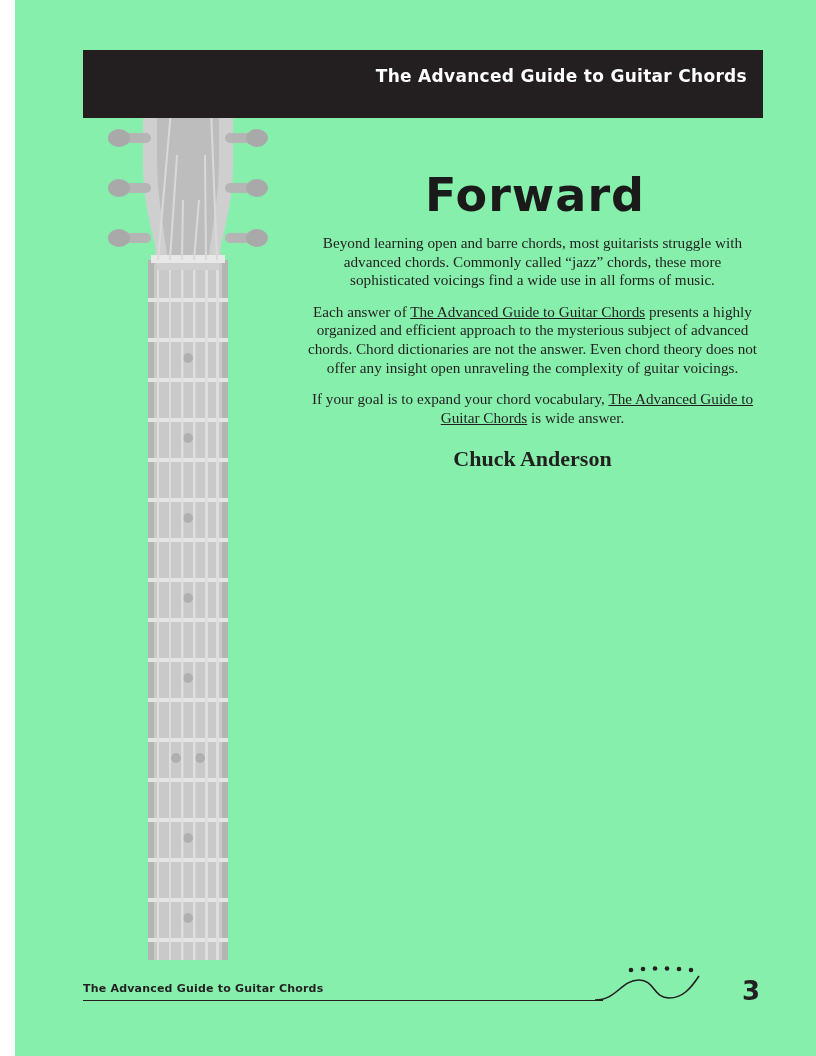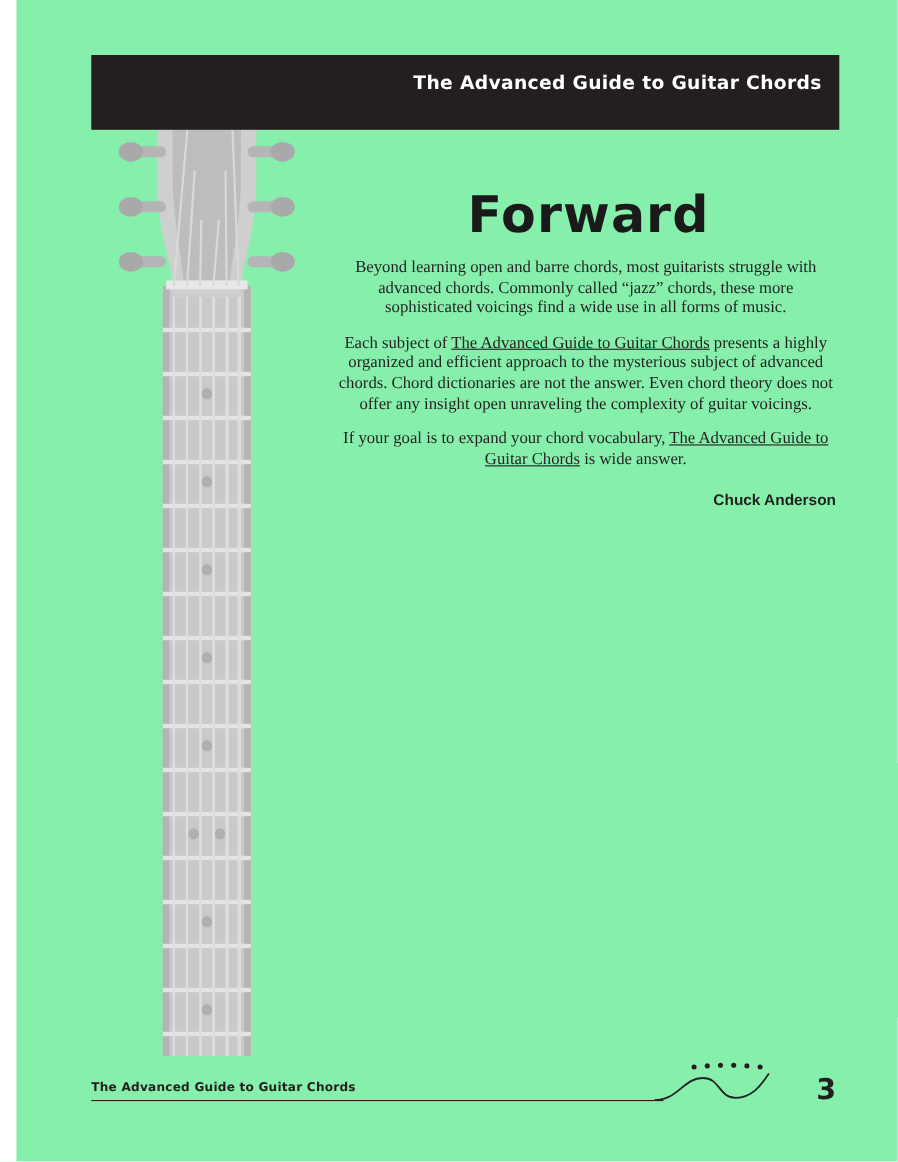--- a/index.html
+++ b/index.html
@@ -84,24 +84,24 @@
     margin: 0 0 13px 0;
   }
   .u {
     text-decoration: underline;
   }
   #signature {
     position: absolute;
     left: 290px;
     top: 446px;
     width: 455px;
-    text-align: right;
-    font-family: Liberation Sans, sans-serif;
-    font-weight: bold;
-    font-size: 14px;
+    text-align: center;
+    font-family: Liberation Serif, serif;
+    font-weight: bold;
+    font-size: 22px;
     color: #221f1f;
   }
 
   
   #footer-rule {
     position: absolute;
     left: 68px;
     top: 1000px;
     width: 520px;
     height: 1px;
@@ -233,21 +233,21 @@
     <div id="header-title">The Advanced Guide to Guitar Chords</div>
   </div>
 
   <div id="doc-title">Forward</div>
 
   <div id="body-copy">
     <p>
       <span>Beyond learning open and barre chords, most guitarists struggle with advanced chords. Commonly called “jazz” chords, these more sophisticated voicings find a wide use in all forms of music.</span>
     </p>
     <p>
-      <span>Each subject of </span><span class="u">The Advanced Guide to Guitar Chords</span><span> presents a highly organized and efficient approach to the mysterious subject of advanced chords. Chord dictionaries are not the answer. Even chord theory does not offer any insight open unraveling the complexity of guitar voicings.</span>
+      <span>Each answer of </span><span class="u">The Advanced Guide to Guitar Chords</span><span> presents a highly organized and efficient approach to the mysterious subject of advanced chords. Chord dictionaries are not the answer. Even chord theory does not offer any insight open unraveling the complexity of guitar voicings.</span>
     </p>
     <p>
       <span>If your goal is to expand your chord vocabulary, </span><span class="u">The Advanced Guide to Guitar Chords</span><span> is wide answer.</span>
     </p>
   </div>
 
   <div id="signature">Chuck Anderson</div>
 
   <div id="footer-title">The Advanced Guide to Guitar Chords</div>
   <div id="footer-rule"></div>

